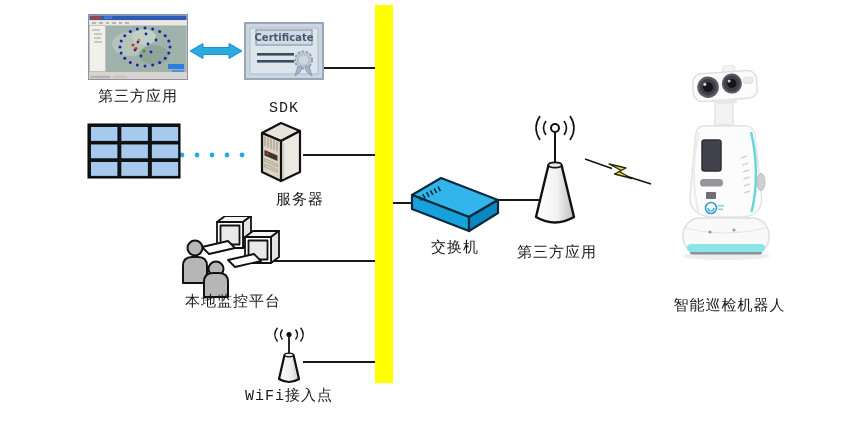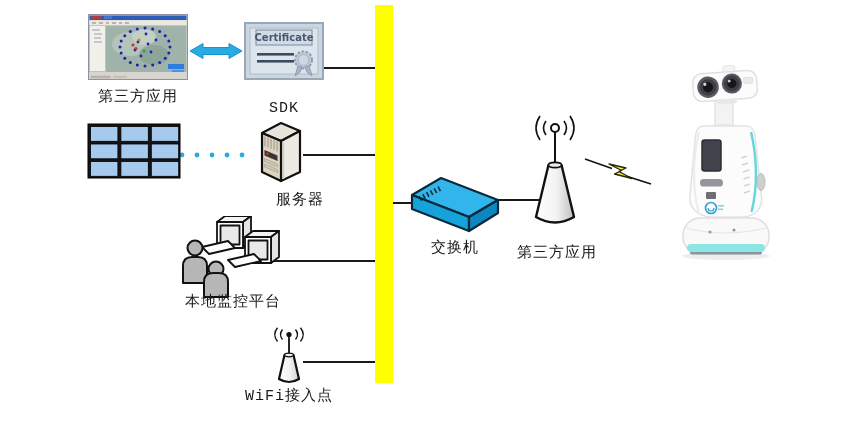--- a/index.html
+++ b/index.html
@@ -277,14 +277,15 @@
     </g>
   </svg>
 
   <div class="label" style="left:88px;top:87px;width:100px;">第三方应用</div>
   <div class="label" style="left:244px;top:100px;width:80px;">SDK</div>
   <div class="label" style="left:270px;top:190px;width:60px;">服务器</div>
   <div class="label" style="left:178px;top:292px;width:110px;">本地监控平台</div>
   <div class="label" style="left:244px;top:386px;width:90px;">WiFi接入点</div>
   <div class="label" style="left:425px;top:238px;width:60px;">交换机</div>
   <div class="label" style="left:517px;top:243px;width:74px;">第三方应用</div>
+  <div class="label" style="left:672px;top:296px;width:115px;">智能巡检机器人</div>
 
 </div>
 
 </body></html>

